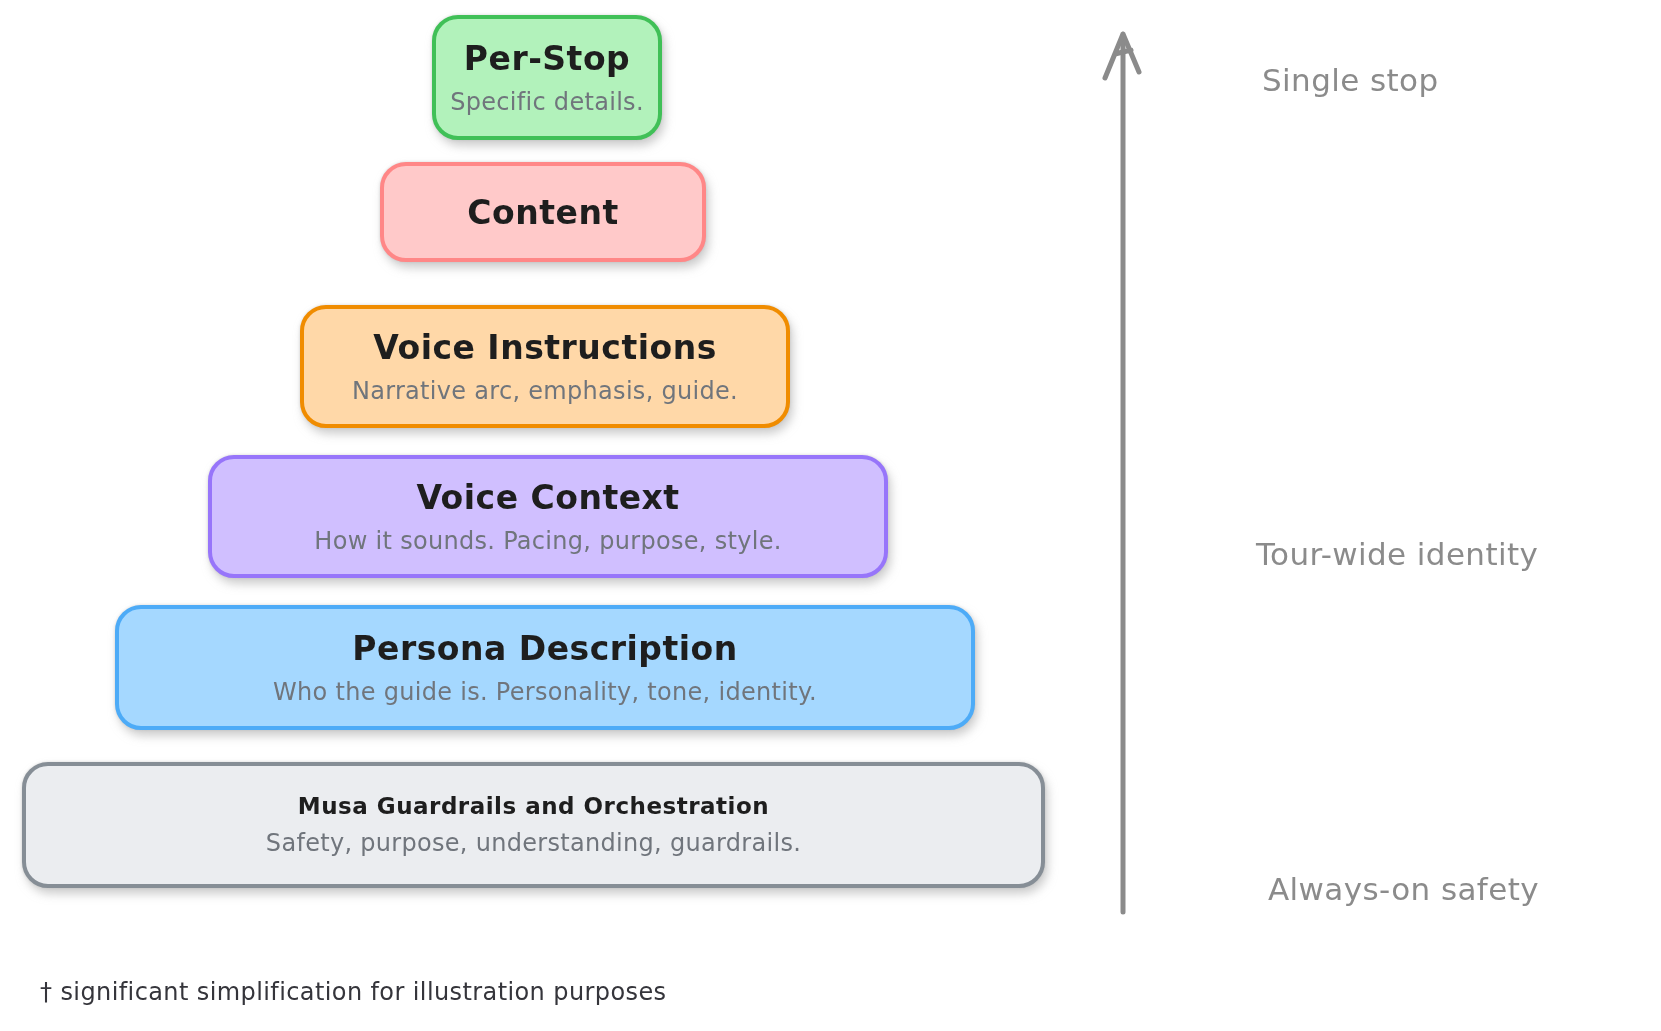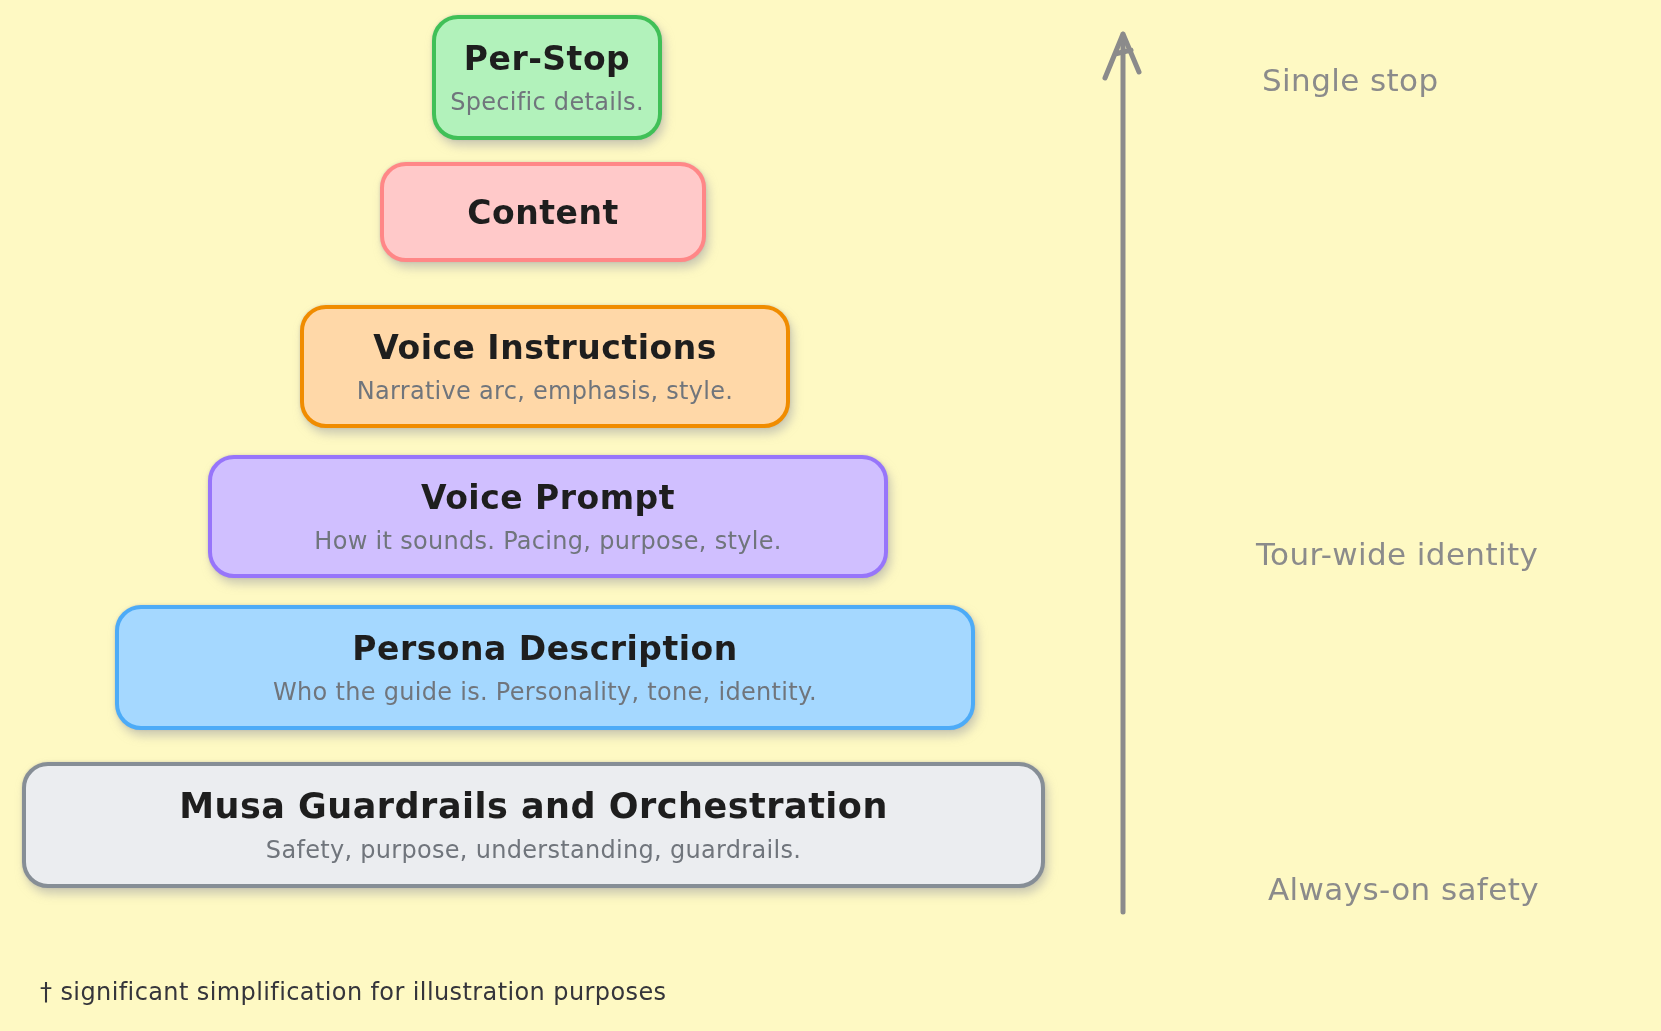--- a/index.html
+++ b/index.html
@@ -1,17 +1,17 @@
 <!DOCTYPE html>
 <html><head>
 <meta charset="utf-8">
 <style>
   html,body{margin:0;padding:0;background:#000;}
   #stage{
-    position:relative;width:1661px;height:1031px;background:#fef9c3;overflow:hidden;
+    position:relative;width:1661px;height:1031px;background:#ffffff;overflow:hidden;
     font-family:"DejaVu Sans","Liberation Sans",sans-serif;
   }
   .level{
     position:absolute;
     background:var(--fill,#eee);
     border:4px solid var(--stroke,#888);
     border-radius:26px;
     box-shadow:3px 6px 10px rgba(165,165,165,.55), 0 0 3px rgba(150,150,150,.35);
     display:flex;flex-direction:column;align-items:center;justify-content:center;
     gap:10px;box-sizing:border-box;
@@ -22,21 +22,21 @@
   .level .subtitle{
     color:#70757c;font-size:24px;letter-spacing:.3px;white-space:nowrap;
   }
   
   .l0{left:432px;top:15px;width:230px;height:125px;}
   .l1{left:380px;top:162px;width:326px;height:100px;}
   .l2{left:300px;top:305px;width:490px;height:123px;}
   .l3{left:208px;top:455px;width:680px;height:123px;}
   .l4{left:115px;top:605px;width:860px;height:125px;}
   .l5{left:22px;top:762px;width:1023px;height:126px;}
-  .l5 .title{font-size:35px;}
+  .l5 .title{font-size:23px;}
 
   
   #axis{position:absolute;left:1090px;top:20px;width:70px;height:900px;}
   .axis-label{
     position:absolute;color:#8b8b8b;font-size:31px;letter-spacing:.4px;white-space:nowrap;
   }
   #axis-label-top{left:1262px;top:62px;}
   #axis-label-middle{left:1256px;top:536px;}
   #axis-label-bottom{left:1268px;top:871px;}
 
@@ -54,25 +54,25 @@
     <div class="title">Per-Stop</div>
     <div class="subtitle">Specific details.</div>
   </div>
 
   <div class="level l1" style="--fill: #ffc9c9; --stroke: #ff8787;">
     <div class="title">Content</div>
   </div>
 
   <div class="level l2" style="--fill: #ffd8a8; --stroke: #f08c00;">
     <div class="title">Voice Instructions</div>
-    <div class="subtitle">Narrative arc, emphasis, style.</div>
+    <div class="subtitle">Narrative arc, emphasis, guide.</div>
   </div>
 
   <div class="level l3" style="--fill: #d0bfff; --stroke: #9775fa;">
-    <div class="title">Voice Prompt</div>
+    <div class="title">Voice Context</div>
     <div class="subtitle">How it sounds. Pacing, purpose, style.</div>
   </div>
 
   <div class="level l4" style="--fill: #a5d8ff; --stroke: #4dabf7;">
     <div class="title">Persona Description</div>
     <div class="subtitle">Who the guide is. Personality, tone, identity.</div>
   </div>
 
   <div class="level l5" style="--fill: #ebedf0; --stroke: #868e96;">
     <div class="title">Musa Guardrails and Orchestration</div>

